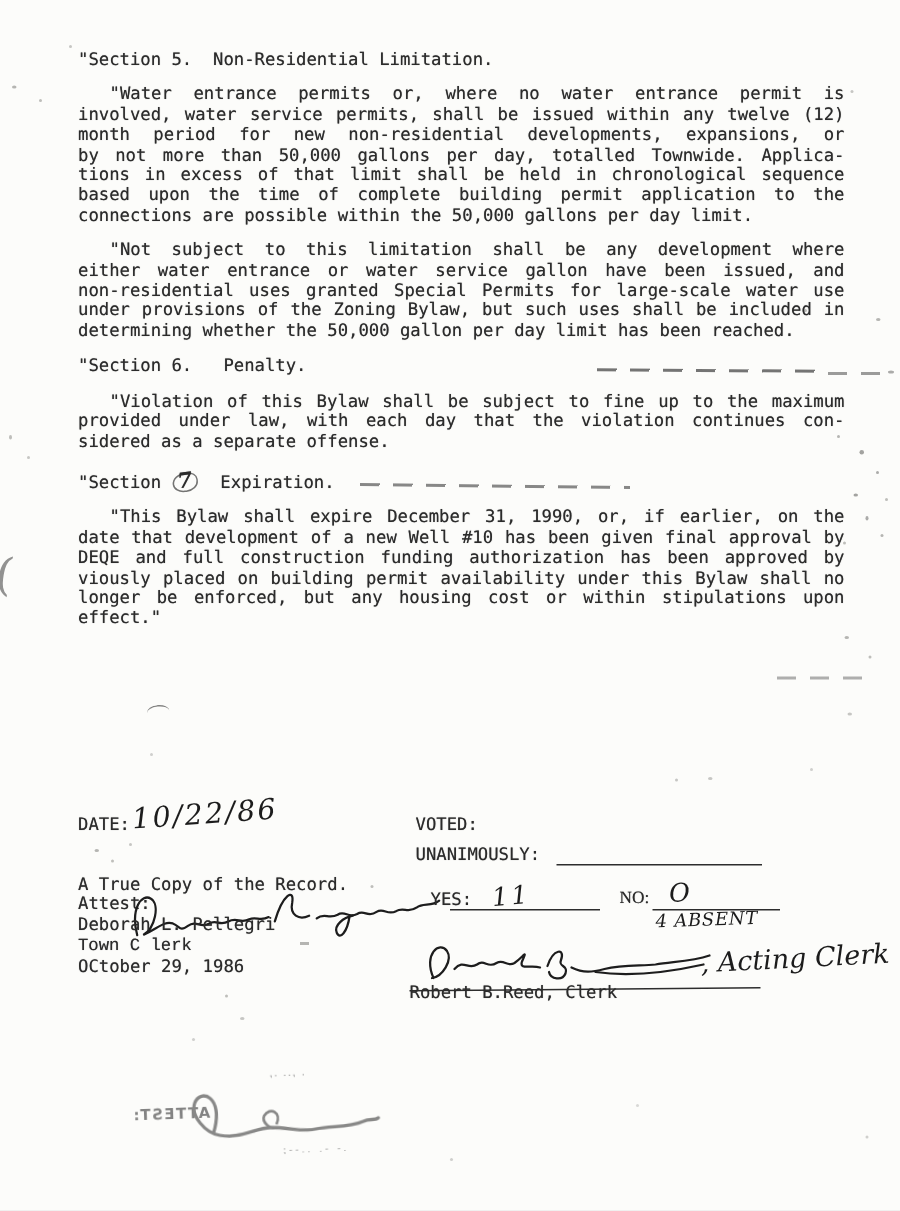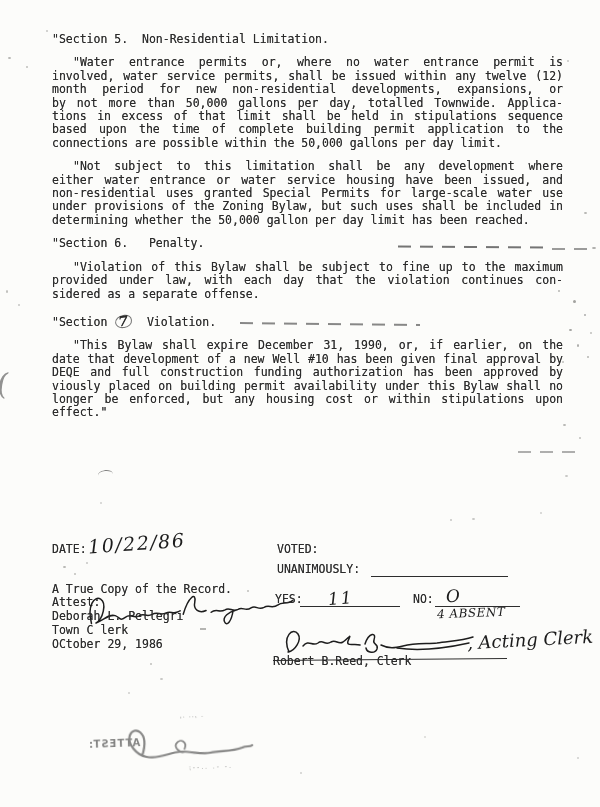--- a/index.html
+++ b/index.html
@@ -65,40 +65,40 @@
 
 <div class="page">
 
   <div class="doc-body t">
     <div class="heading">"Section 5.  Non-Residential Limitation.</div>
     <div class="para">
         <div class="line jl">"Water entrance permits or, where no water entrance permit is</div>
         <div class="line jl">involved, water service permits, shall be issued within any twelve (12)</div>
         <div class="line jl">month period for new non-residential developments, expansions, or</div>
         <div class="line jl">by not more than 50,000 gallons per day, totalled Townwide.  Applica-</div>
-        <div class="line jl">tions in excess of that limit shall be held in stipulations sequence</div>
+        <div class="line jl">tions in excess of that limit shall be held in chronological sequence</div>
         <div class="line jl">based upon the time of complete building permit application to the</div>
         <div class="line">connections are possible within the 50,000 gallons per day limit.</div>
       </div>
     <div class="para">
         <div class="line jl">"Not subject to this limitation shall be any development where</div>
-        <div class="line jl">either water entrance or water service housing have been issued, and</div>
+        <div class="line jl">either water entrance or water service gallon have been issued, and</div>
         <div class="line jl">non-residential uses granted Special Permits for large-scale water use</div>
         <div class="line jl">under provisions of the Zoning Bylaw, but such uses shall be included in</div>
         <div class="line">determining whether the 50,000 gallon per day limit has been reached.</div>
       </div>
 
     <div class="heading">"Section 6.   Penalty.</div>
     <div class="para mb14">
         <div class="line jl">"Violation of this Bylaw shall be subject to fine up to the maximum</div>
         <div class="line jl">provided under law, with each day that the violation continues con-</div>
         <div class="line">sidered as a separate offense.</div>
       </div>
 
-    <div class="heading"><span>"Section </span><span class="hand-seven">7</span><span>  Violation.</span></div>
+    <div class="heading"><span>"Section </span><span class="hand-seven">7</span><span>  Expiration.</span></div>
     <div class="para">
         <div class="line jl">"This Bylaw shall expire December 31, 1990, or, if earlier, on the</div>
         <div class="line jl">date that development of a new Well #10 has been given final approval by</div>
         <div class="line jl">DEQE and full construction funding authorization has been approved by</div>
         <div class="line jl">viously placed on building permit availability under this Bylaw shall no</div>
         <div class="line jl">longer be enforced, but any housing cost or within stipulations upon</div>
         <div class="line">effect."</div>
       </div>
   </div>
 
@@ -117,33 +117,33 @@
   <div class="t abs" style="left:52px;top:596px;">Attest:</div>
 
   <svg class="sig" style="left:83px;top:586px;transform:rotate(-2deg);" width="215" height="44" viewBox="0 0 215 44">
     <path d="M8,34 C4,16 12,6 18,10 C24,14 20,30 12,34 C22,30 26,25 32,27 C37,29 36,33 42,29 C48,25 50,31 56,28 C61,25 63,30 69,27 C75,24 77,29 83,26 C88,24 90,28 96,25"></path>
     <path d="M100,28 C106,10 114,6 112,16 C110,24 116,28 123,25"></path>
     <path d="M128,27 C133,23 136,28 142,25 C147,22 149,28 155,25 C160,22 162,28 168,24 C173,21 175,27 181,24 C186,21 189,26 195,22 C199,19 205,22 210,18"></path>
     <path d="M150,26 C148,37 143,42 141,37 C139,32 146,27 152,26"></path>
   </svg>
 
   <div class="t abs" style="left:52px;top:610px;">Deborah L. Pellegri</div>
-  <div class="t abs" style="left:52px;top:624px;">Town C lerk</div>
+  <div class="t abs" style="left:52px;top:624px;font-family:Liberation Mono, monospace;">Town C lerk</div>
   <div class="t abs" style="left:52px;top:638px;">OCtober 29, 1986</div>
 
   <div class="t abs" style="left:277px;top:543px;text-align:center;">VOTED:</div>
 
   <div class="t abs" style="left:277px;top:563px;">UNANIMOUSLY:</div>
   <div class="rule" style="left:371px;top:576px;width:137px;"></div>
 
-  <div class="t abs" style="left:275px;top:593px;">YES:</div>
+  <div class="t abs" style="left:287px;top:593px;">YES:</div>
   <div class="hand" style="left:328px;top:588px;font-size:17px;transform:rotate(-5deg);letter-spacing:2px;">11</div>
   <div class="rule" style="left:300px;top:606px;width:100px;"></div>
 
-  <div class="t abs" style="left:413px;top:593px;">NO:</div>
+  <div class="t abs" style="left:413px;top:593px;font-family:Liberation Serif, serif;">NO:</div>
   <div class="hand" style="left:446px;top:586px;font-size:17px;transform:rotate(-3deg);">O</div>
   <div class="rule" style="left:435px;top:606px;width:85px;"></div>
 
   <div class="hand" style="left:437px;top:606px;font-size:12px;letter-spacing:.5px;transform:rotate(-2deg);">4 ABSENT</div>
 
   <svg class="sig" style="left:277px;top:624px;" width="200" height="36" viewBox="0 0 200 36">
     <path d="M12,28 C5,12 16,3 21,10 C25,16 18,27 11,28"></path>
     <path d="M26,22 C32,15 35,23 41,19 C46,15 48,22 54,18 C59,15 61,21 66,18 C72,14 75,8 71,17 C69,23 77,19 83,21"></path>
     <path d="M88,20 C92,8 100,8 97,16 C95,21 102,19 100,25 C98,30 90,29 89,24"></path>
     <path d="M104,21 C112,25 118,24 126,22 C138,19 150,20 160,19 C172,17 184,17 196,13"></path>

